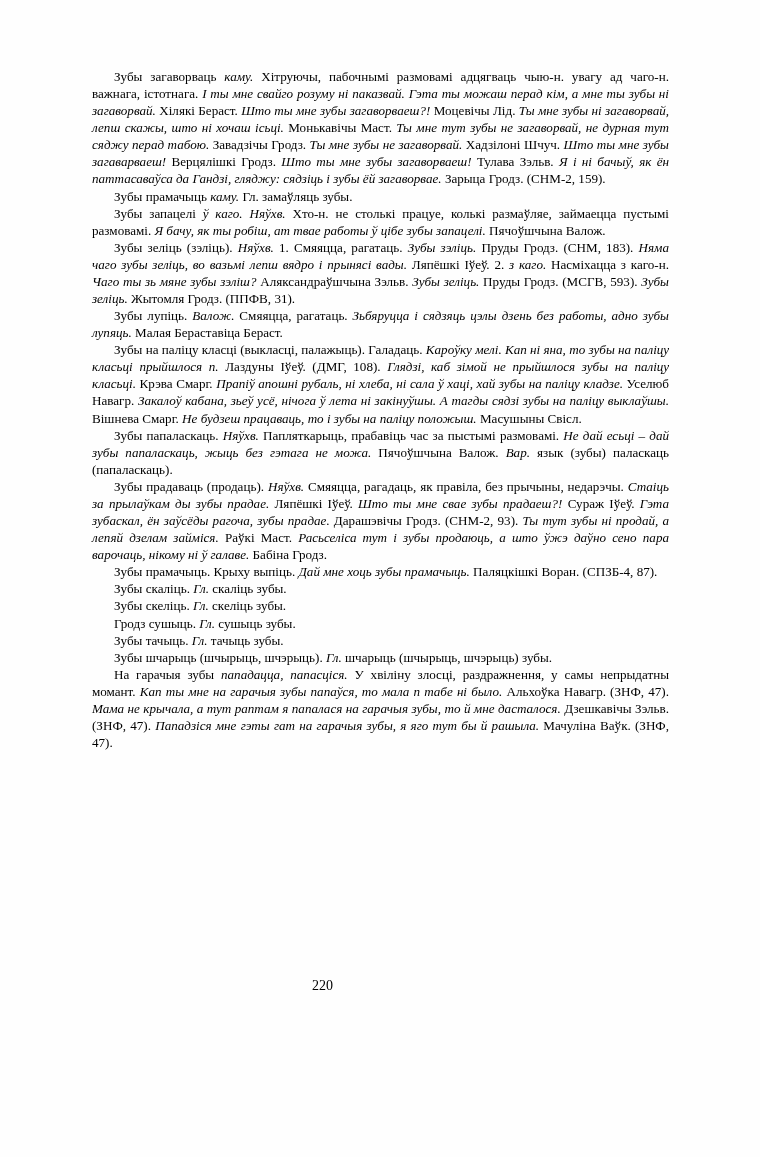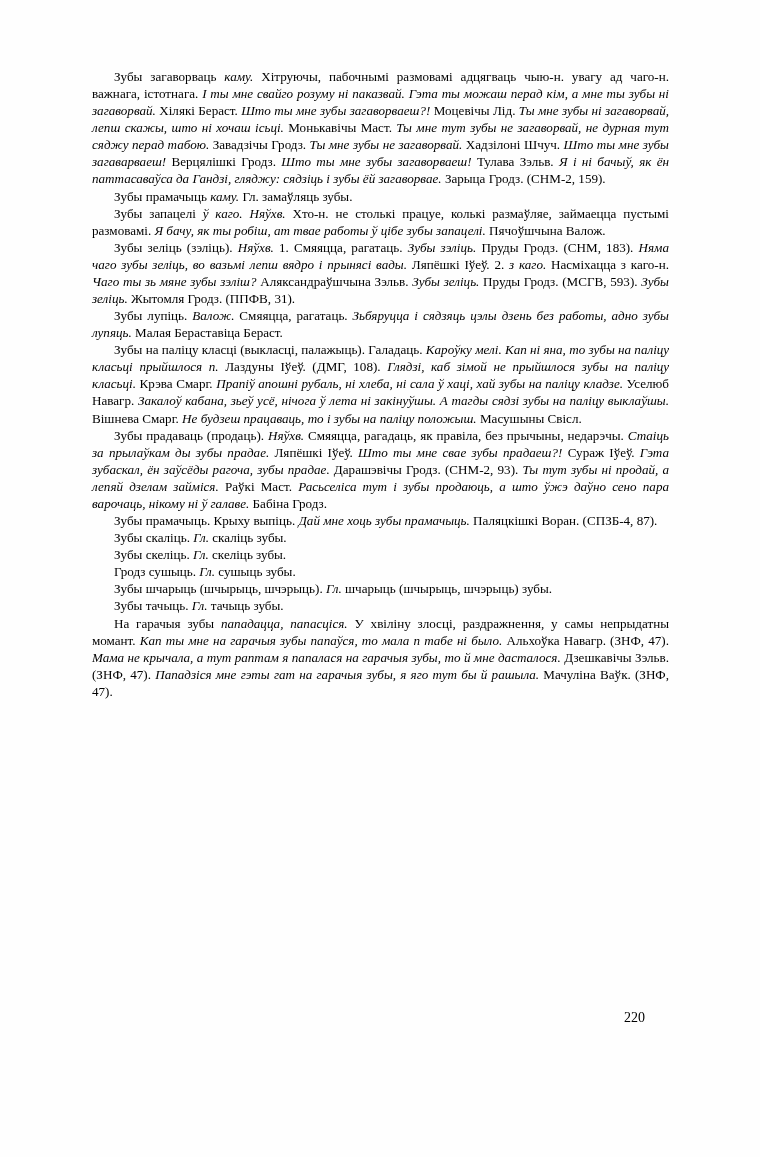--- a/index.html
+++ b/index.html
@@ -41,44 +41,45 @@
   b, .hw {
     font-weight: normal;
   }
   i, .it {
     font-style: italic;
     margin-top: 36px;
   }
   .pageno {
     position: absolute;
     left: 0;
-    top: 1010px;
+    top: 978px;
     width: 645px;
-    text-align: right;
+    text-align: center;
     font-size: 14px;
     font-family: "Liberation Serif", "DejaVu Serif", serif;
   }
 </style>
 </head>
 <body>
 
 <div class="page">
 
   <div class="content">
     <p class="entry"><b>Зубы загаворваць</b> <i>каму.</i> Хітруючы, пабочнымі размовамі адцягваць чыю-н. увагу ад чаго-н. важнага, істотнага. <i>І ты мне свайго розуму ні паказвай. Гэта ты можаш перад кім, а мне ты зубы ні загаворвай.</i> Хілякі Бераст. <i>Што ты мне зубы загаворваеш?!</i> Моцевічы Лід. <i>Ты мне зубы ні загаворвай, лепш скажы, што ні хочаш ісьці.</i> Монькавічы Маст. <i>Ты мне тут зубы не загаворвай, не дурная тут сяджу перад табою.</i> Завадзічы Гродз. <i>Ты мне зубы не загаворвай.</i> Хадзілоні Шчуч. <i>Што ты мне зубы загаварваеш!</i> Верцялішкі Гродз. <i>Што ты мне зубы загаворваеш!</i> Тулава Зэльв. <i>Я і ні бачыў, як ён паттасаваўса да Гандзі, гляджу: сядзіць і зубы ёй загаворвае.</i> Зарыца Гродз. (СНМ-2, 159).</p>
     <p class="entry"><b>Зубы прамачыць</b> <i>каму.</i> Гл. замаўляць зубы.</p>
     <p class="entry"><b>Зубы запацелі</b> <i>ў каго. Няўхв.</i> Хто-н. не столькі працуе, колькі размаўляе, займаецца пустымі размовамі. <i>Я бачу, як ты робіш, ат твае работы ў цібе зубы запацелі.</i> Пячоўшчына Валож.</p>
     <p class="entry"><b>Зубы зеліць (зэліць).</b> <i>Няўхв.</i> 1. Смяяцца, рагатаць. <i>Зубы зэліць.</i> Пруды Гродз. (СНМ, 183). <i>Няма чаго зубы зеліць, во вазьмі лепш вядро і прынясі вады.</i> Ляпёшкі Іўеў. 2. <i>з каго.</i> Насміхацца з каго-н. <i>Чаго ты зь мяне зубы зэліш?</i> Аляксандраўшчына Зэльв. <i>Зубы зеліць.</i> Пруды Гродз. (МСГВ, 593). <i>Зубы зеліць.</i> Жытомля Гродз. (ППФВ, 31).</p>
     <p class="entry"><b>Зубы лупіць.</b> <i>Валож.</i> Смяяцца, рагатаць. <i>Зьбяруцца і сядзяць цэлы дзень без работы, адно зубы лупяць.</i> Малая Бераставіца Бераст.</p>
     <p class="entry"><b>Зубы на паліцу класці (выкласці, палажыць).</b> Галадаць. <i>Кароўку мелі. Кап ні яна, то зубы на паліцу класьці прыйшлося п.</i> Лаздуны Іўеў. (ДМГ, 108). <i>Глядзі, каб зімой не прыйшлося зубы на паліцу класьці.</i> Крэва Смарг. <i>Прапіў апошні рубаль, ні хлеба, ні сала ў хаці, хай зубы на паліцу кладзе.</i> Уселюб Навагр. <i>Закалоў кабана, зьеў усё, нічога ў лета ні закінуўшы. А тагды сядзі зубы на паліцу выклаўшы.</i> Вішнева Смарг. <i>Не будзеш працаваць, то і зубы на паліцу положыш.</i> Масушыны Свісл.</p>
+    <p class="entry"><b>Зубы папаласкаць.</b> <i>Няўхв.</i> Папляткарыць, прабавіць час за пыстымі размовамі. <i>Не дай есьці – дай зубы папаласкаць, жыць без гэтага не можа.</i> Пячоўшчына Валож. <b><i>Вар.</i></b> язык (зубы) паласкаць (папаласкаць).</p>
     <p class="entry"><b>Зубы прадаваць (продаць).</b> <i>Няўхв.</i> Смяяцца, рагадаць, як правіла, без прычыны, недарэчы. <i>Стаіць за прылаўкам ды зубы прадае.</i> Ляпёшкі Іўеў. <i>Што ты мне свае зубы прадаеш?!</i> Сураж Іўеў. <i>Гэта зубаскал, ён заўсёды рагоча, зубы прадае.</i> Дарашэвічы Гродз. (СНМ-2, 93). <i>Ты тут зубы ні продай, а лепяй дзелам займіся.</i> Раўкі Маст. <i>Расьселіса тут і зубы продаюць, а што ўжэ даўно сено пара варочаць, нікому ні ў галаве.</i> Бабіна Гродз.</p>
     <p class="entry"><b>Зубы прамачыць.</b> Крыху выпіць. <i>Дай мне хоць зубы прамачыць.</i> Паляцкішкі Воран. (СПЗБ-4, 87).</p>
     <p class="entry"><b>Зубы скаліць.</b> <i>Гл.</i> скаліць зубы.</p>
     <p class="entry"><b>Зубы скеліць.</b> <i>Гл.</i> скеліць зубы.</p>
     <p class="entry"><b>Гродз сушыць.</b> <i>Гл.</i> сушыць зубы.</p>
+    <p class="entry"><b>Зубы тачыць.</b> <i>Гл.</i> тачыць зубы.</p>
     <p class="entry"><b>Зубы шчарыць (шчырыць, шчэрыць).</b> <i>Гл.</i> шчарыць (шчырыць, шчэрыць) зубы.</p>
-    <p class="entry"><b>Зубы тачыць.</b> <i>Гл.</i> тачыць зубы.</p>
     <p class="entry"><b>На гарачыя зубы</b> <i>пападацца, папасціся.</i> У хвіліну злосці, раздражнення, у самы непрыдатны момант. <i>Кап ты мне на гарачыя зубы папаўся, то мала п табе ні было.</i> Альхоўка Навагр. (ЗНФ, 47). <i>Мама не крычала, а тут раптам я папалася на гарачыя зубы, то й мне дасталося.</i> Дзешкавічы Зэльв. (ЗНФ, 47). <i>Пападзіся мне гэты гат на гарачыя зубы, я яго тут бы й рашыла.</i> Мачуліна Ваўк. (ЗНФ, 47).</p>
   </div>
 
   <div class="pageno">220</div>
 
 </div>
 
 </body></html>

